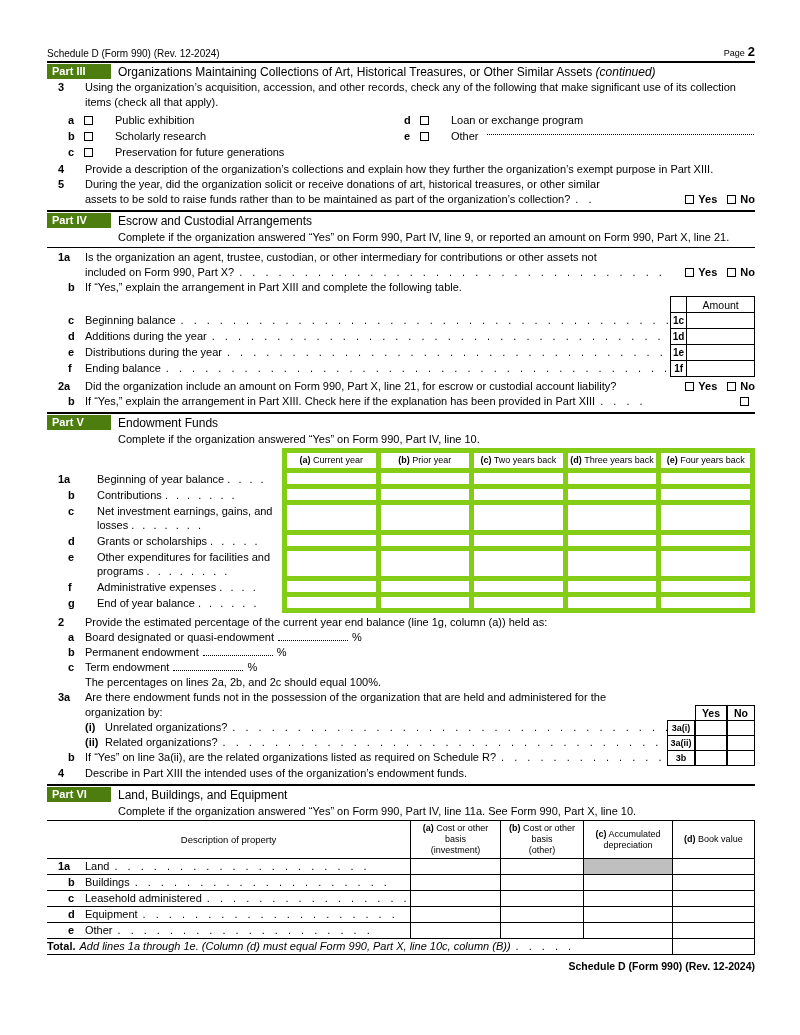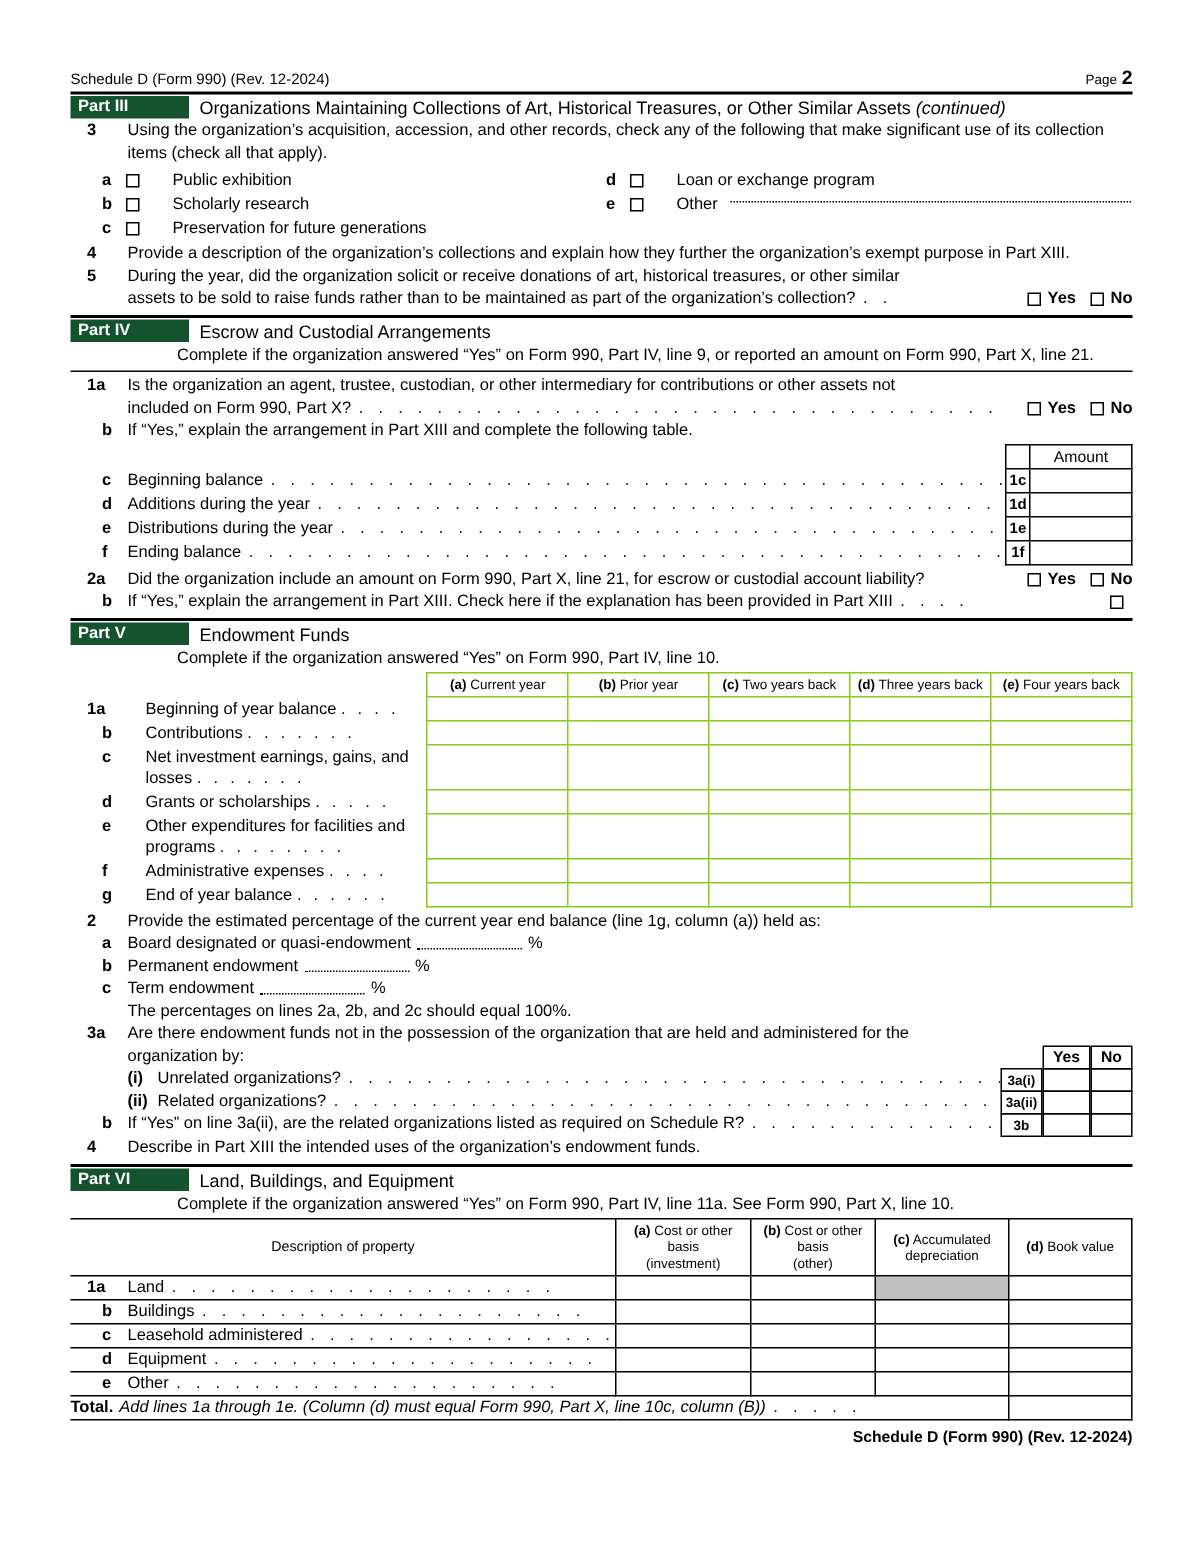--- a/index.html
+++ b/index.html
@@ -6,21 +6,21 @@
   html,body { background:#fff; }
   body { width:800px; height:1035px; font-family:"Liberation Sans","DejaVu Sans",sans-serif; font-size:11px; color:#000; overflow:hidden; }
   .page { padding:44px 45px 0 47px; }
 
   .pg-header { display:flex; justify-content:space-between; align-items:flex-end; margin-bottom:2px; }
   .pg-id { font-size:10px; }
   .pg-word { font-size:9px;padding-left:32px; }
   .pg-digit { font-size:13px; margin-left:3px; font-weight:bold; }
 
   .part-bar { display:flex; border-top:2px solid #000; margin-top:3px; align-items:center; padding:1px 0 1px 0; }
-  .part-tag { background:#14532d; color:#fff; font-weight:bold; font-size:11px; width:79px; padding:1px 0 2px 5px; flex:none; }
+  .part-tag { background:#4d7c0f; color:#fff; font-weight:bold; font-size:11px; width:64px; padding:1px 0 2px 5px; flex:none; }
   .part-title { font-weight:normal; font-size:12px; padding-left:7px; white-space:nowrap; }
   .part-sub { padding-left:71px; margin-top:1px; line-height:14px; }
   .part-sub.rule { border-bottom:1px solid #000; padding-bottom:3px; }
 
   .line { display:flex; padding-left:11px; line-height:15px; }
   .num { width:27px; flex:none; font-weight:bold; }
   .num.sub { padding-left:10px; }
   .inum { width:20px; flex:none; font-weight:bold; }
   .t { flex:none; }
   .text { flex:1; }
@@ -47,21 +47,21 @@
   .amt { border-collapse:collapse; width:100%; margin:1px 0 2px; }
   .amt td { height:16px; padding:0; vertical-align:middle; }
   .amt .albl { width:496px; }
   .amt .acode { width:30px; border:1px solid #000; font-size:10px; font-weight:bold; text-align:center; }
   .amt .aval { width:182px; border:1px solid #000; }
   .amt .amthdr { text-align:center; font-size:10.5px; font-weight:normal; }
 
   .endow { border-collapse:collapse; width:100%; margin-top:2px; }
   .endow td { vertical-align:top; }
   .endow .elbl { width:238px; padding:0; }
-  .endow .ehdr, .endow .ecell { border:1px solid #84cc16; width:94px; }
+  .endow .ehdr, .endow .ecell { border:5px solid #84cc16; width:94px; }
   .endow .ehdr { font-size:9px; text-align:center; padding:2px 1px; vertical-align:middle; line-height:11px; }
   .endow .ecell { height:16px; }
   .elblflex { display:flex; padding:1px 4px 0 11px; line-height:14.5px; }
   .elblflex .enum { width:27px; flex:none; font-weight:bold; }
   .elblflex .enum.sub { padding-left:10px; }
   .elblflex .etext { flex:1;padding-left:12px; }
 
   .entry { display:inline-block; width:70px; border-bottom:1px dotted #000; height:11px; margin:0 4px; flex:none; }
 
   .ynrow { display:flex; line-height:15px; padding-left:11px; align-items:stretch; }

